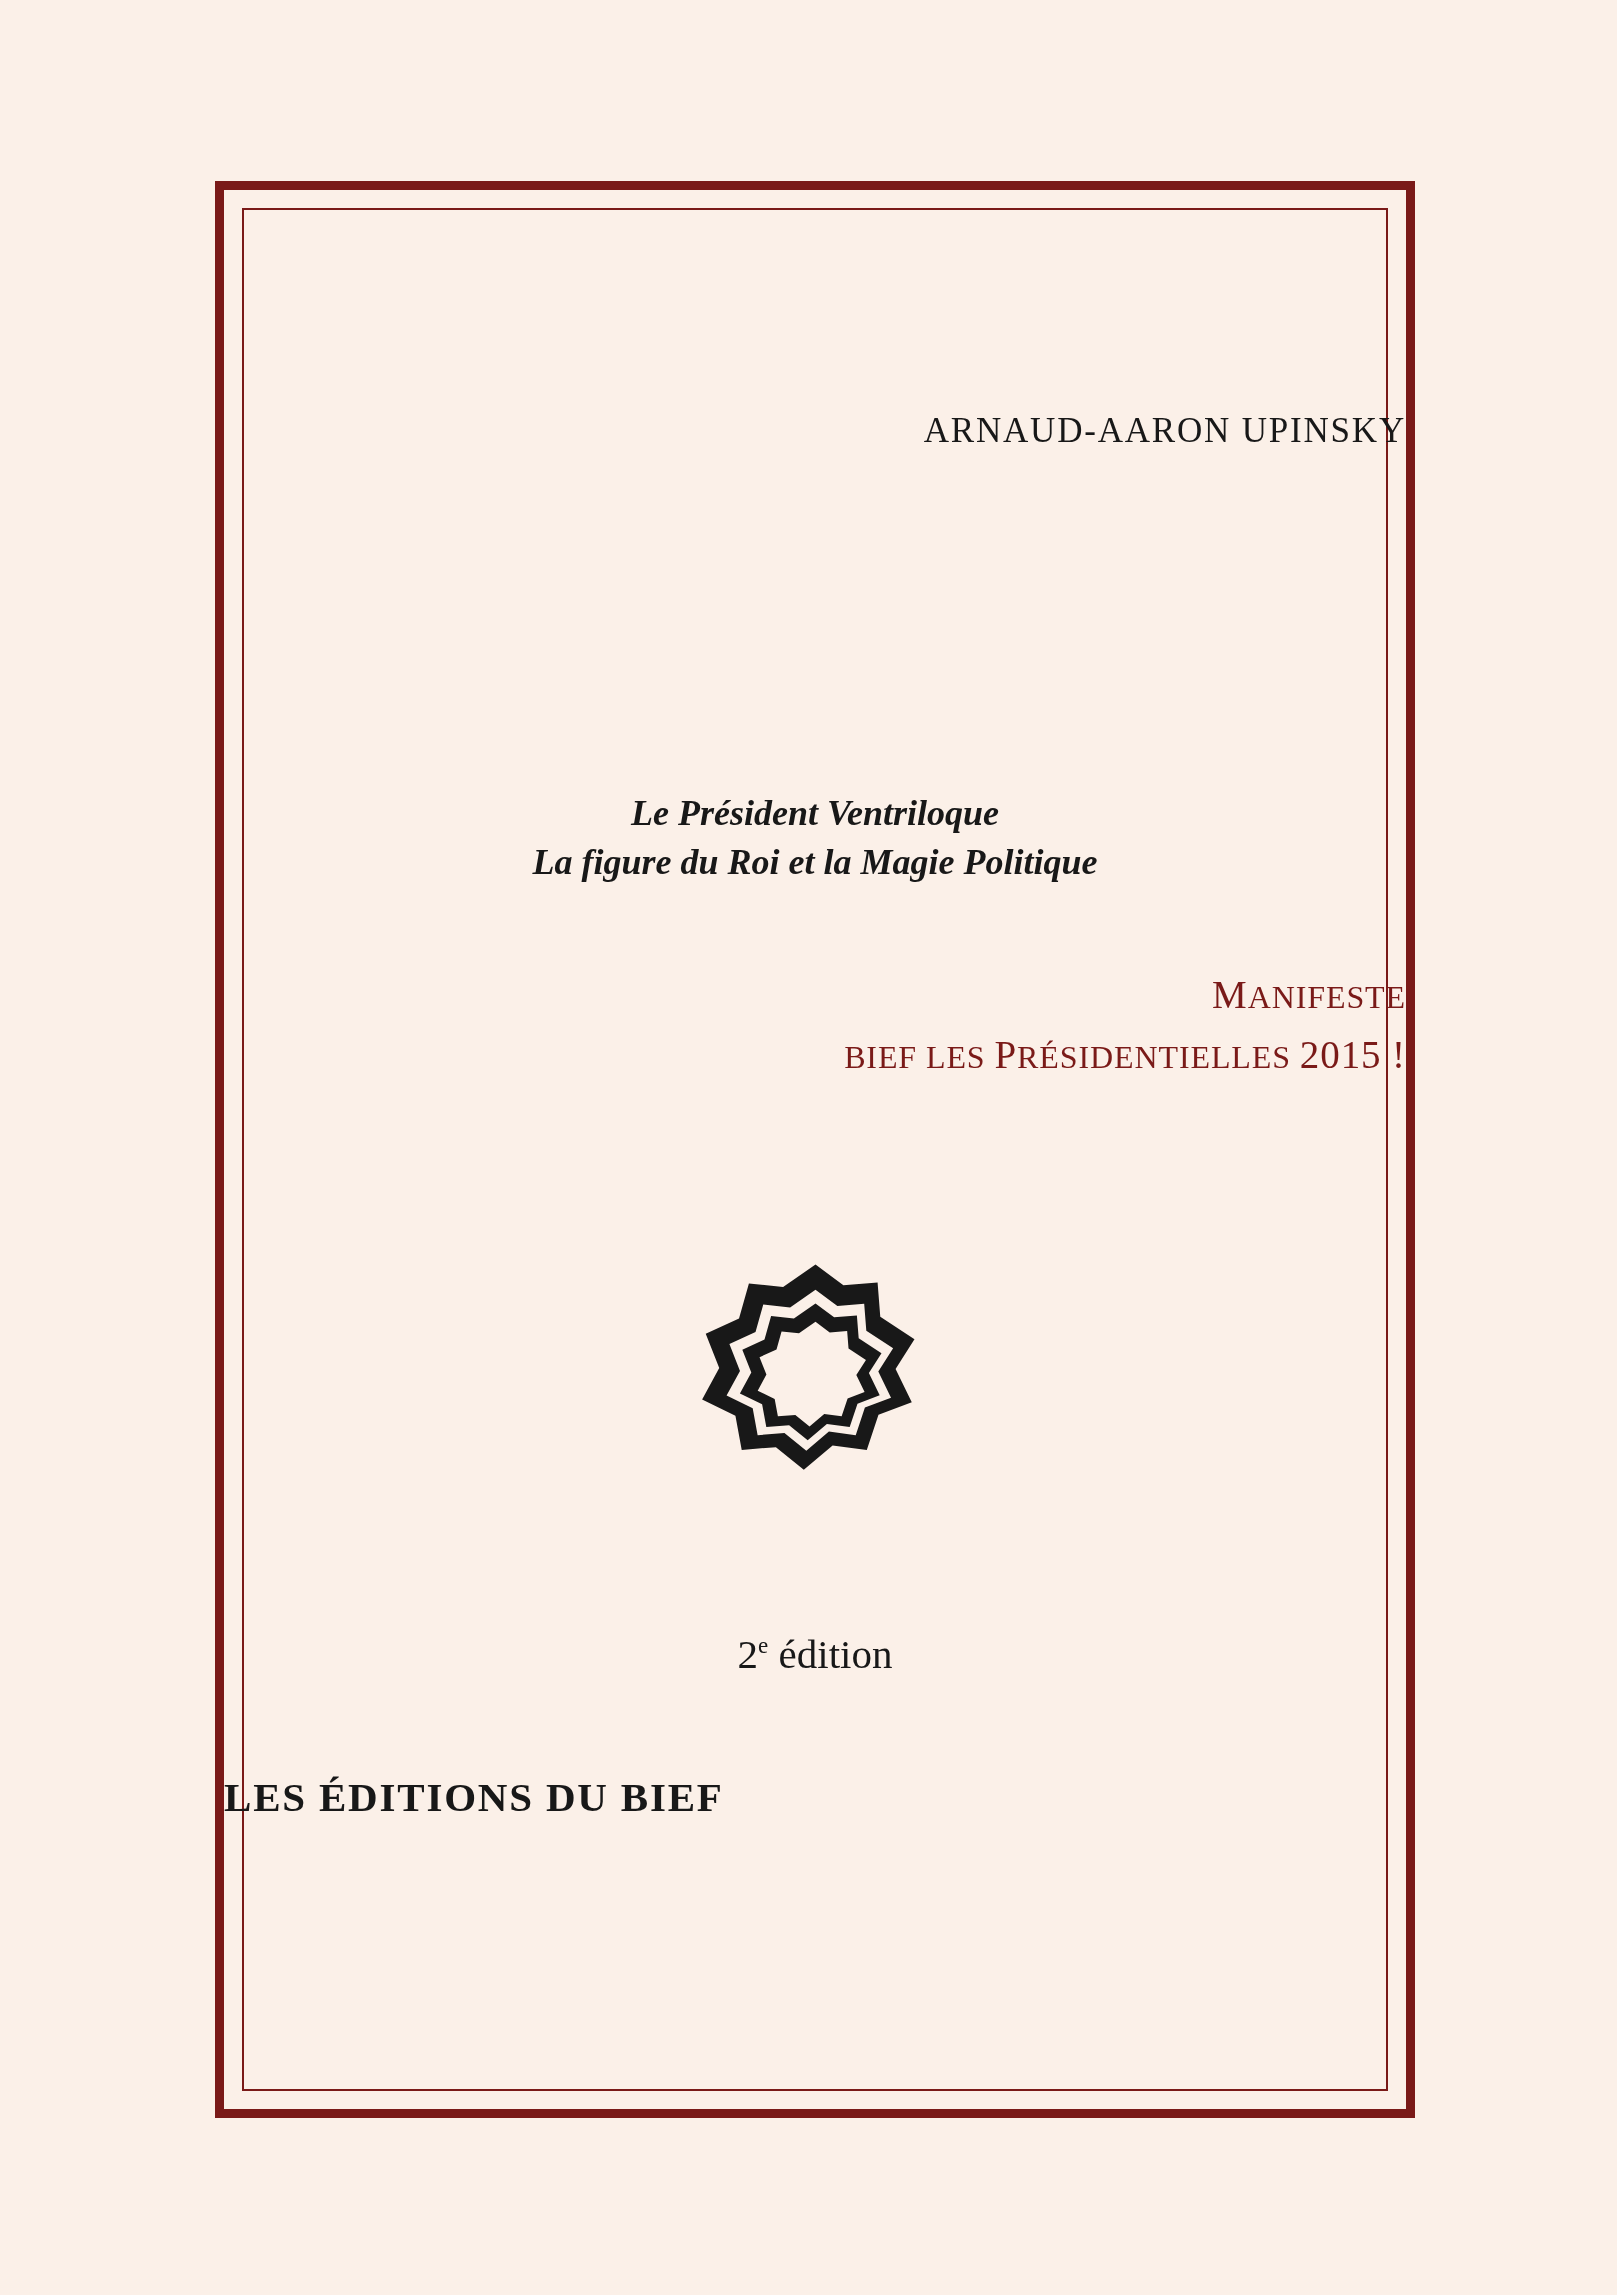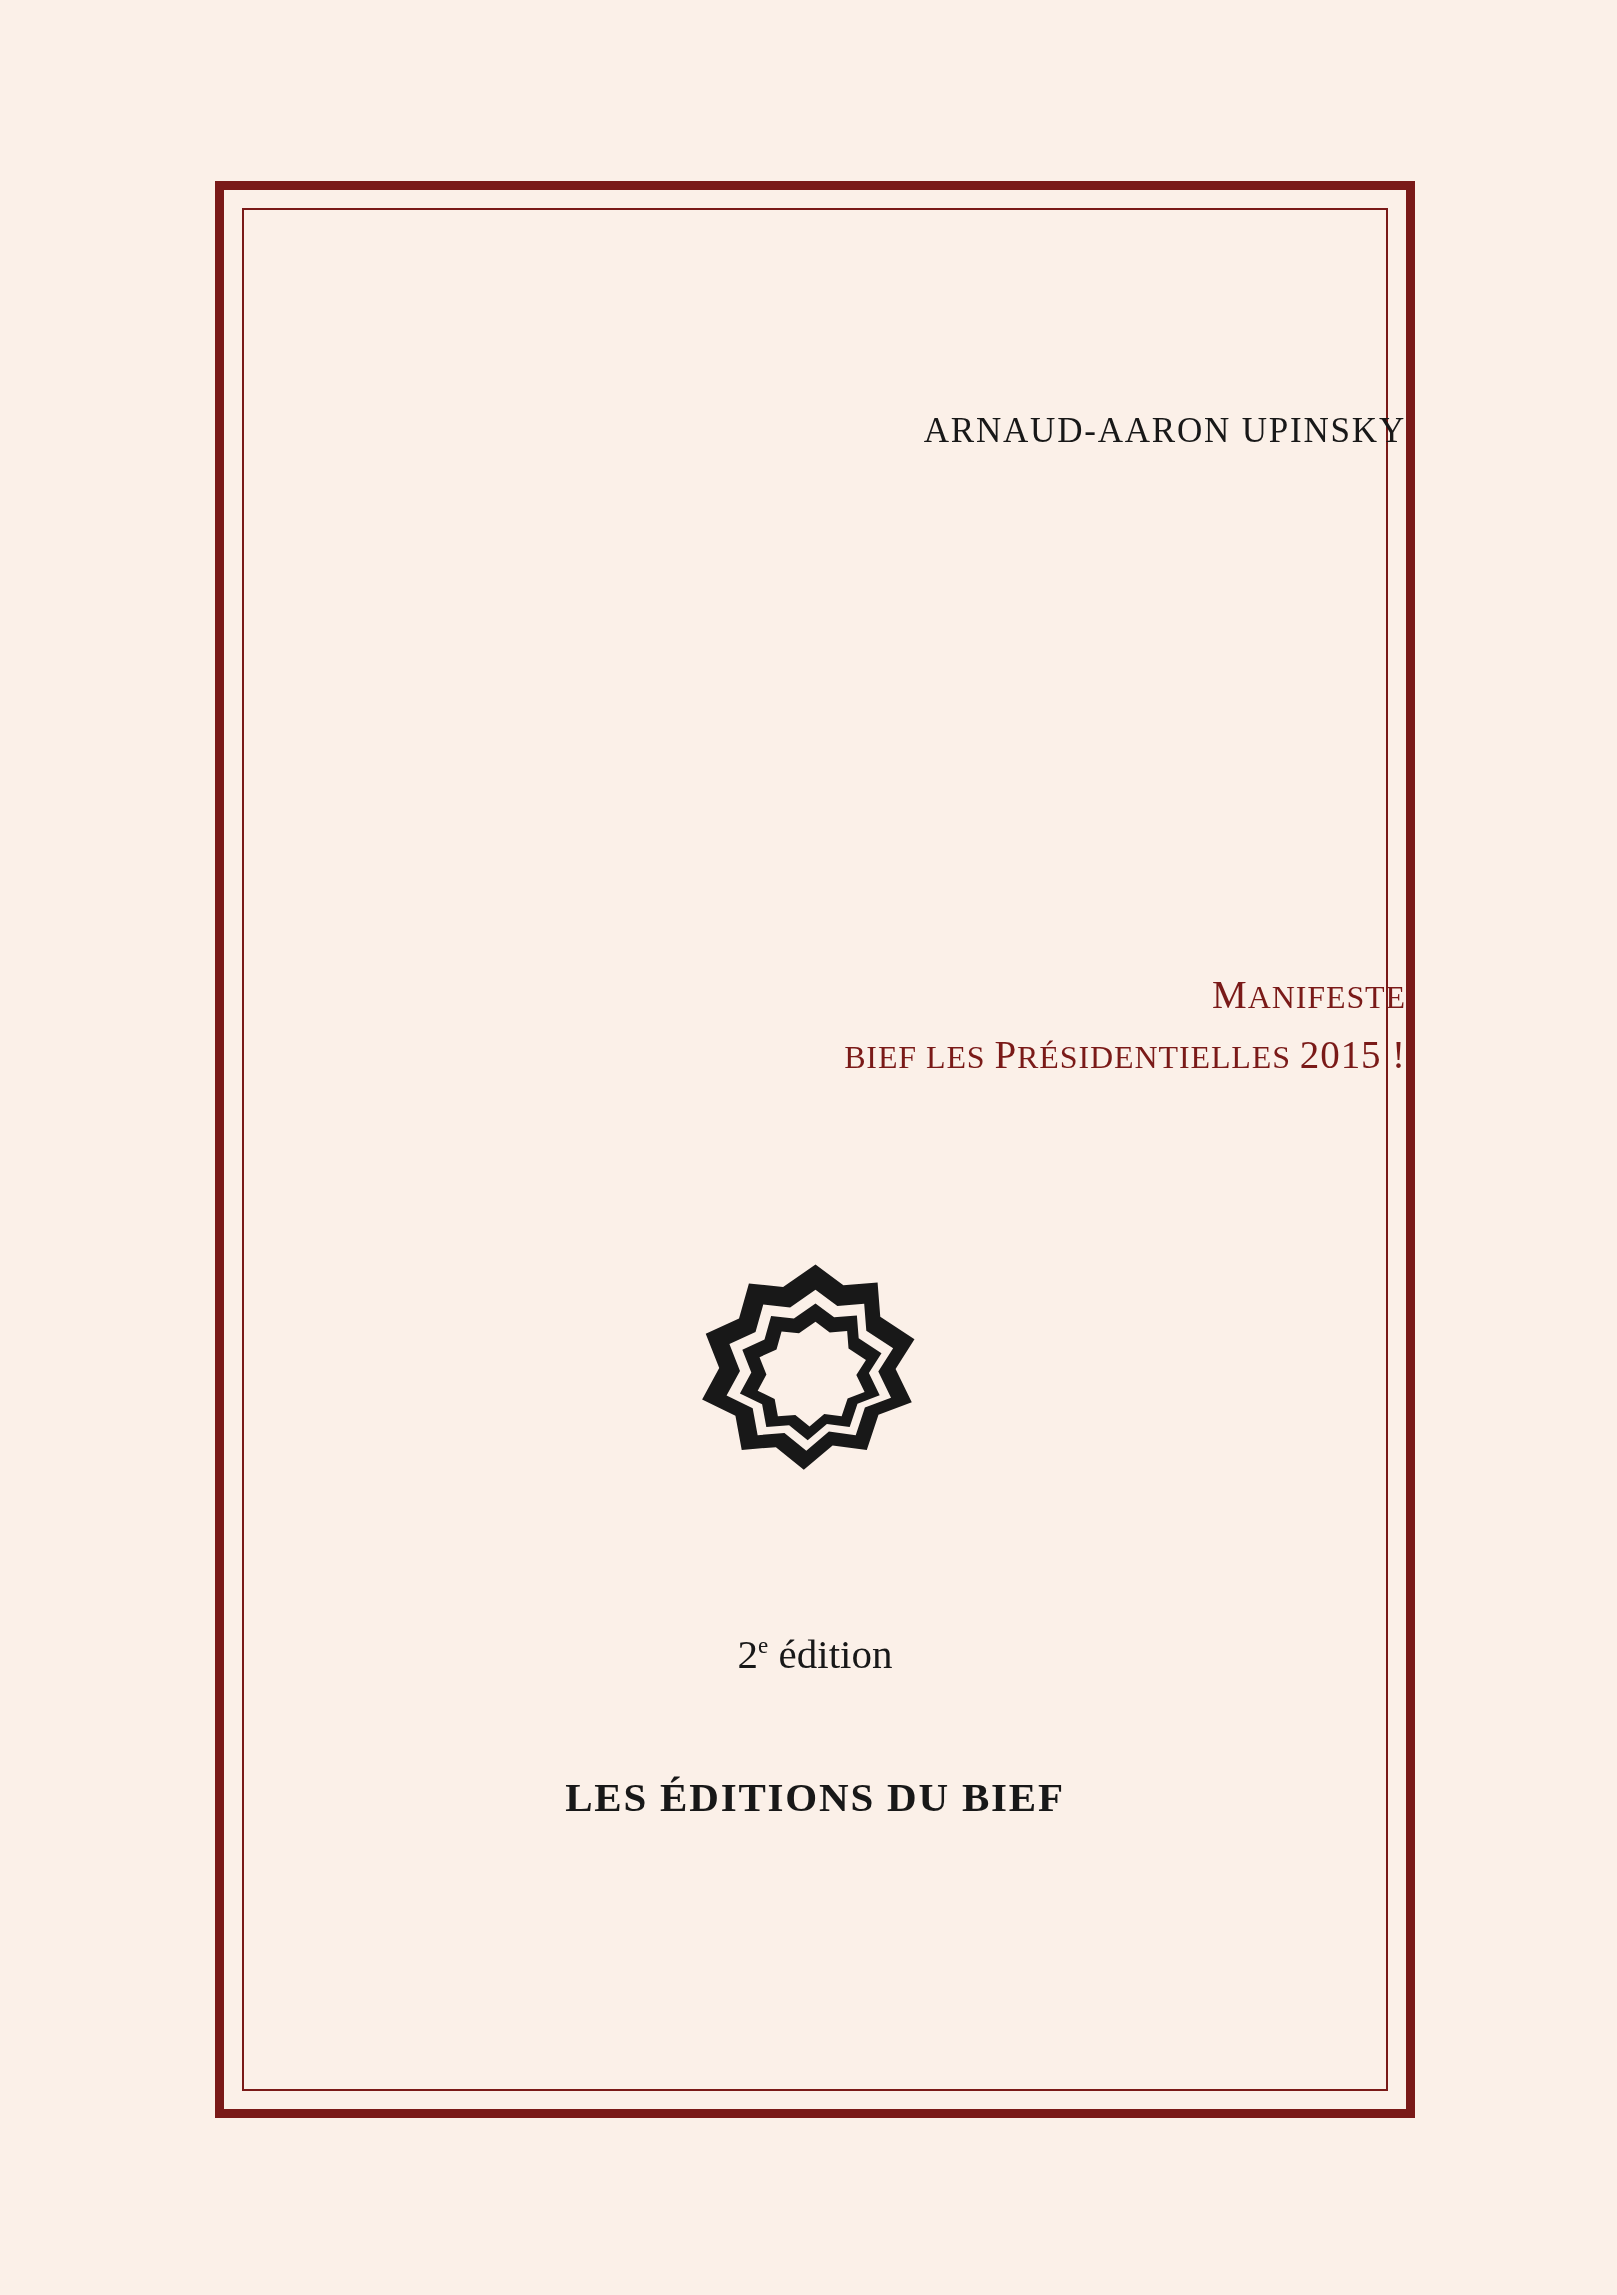--- a/index.html
+++ b/index.html
@@ -140,41 +140,45 @@
   .edition sup {
     font-size: 23px;
     vertical-align: super;
   }
 
   .publisher {
     position: absolute;
     top: 1583px;
     left: 0;
     right: 0;
-    text-align: center;
+    text-align: left;
     font-family: "Liberation Serif", serif;
     font-size: 41px;
     font-weight: bold;
     letter-spacing: 1.8px;
     color: #181818;
   }
 </style>
 </head>
 <body>
 
 <div class="page">
 
   <div class="frame-outer">
     <div class="frame-inner"></div>
 
     <div class="content">
 
       <div class="author">ARNAUD-AARON UPINSKY</div>
 
 
+      <div class="subtitle">
+        <div>Le Président Ventriloque</div>
+        <div>La figure du Roi et la Magie Politique</div>
+      </div>
 
       <div class="manifesto">
         <div class="line1">
           <span class="smallcap-lead">M</span><span>ANIFESTE</span>
         </div>
         <div class="line2">
           <span>BIEF LES </span><span class="smallcap-lead">P</span><span>RÉSIDENTIELLES </span><span class="smallcap-lead">2015 !</span>
         </div>
       </div>
 

